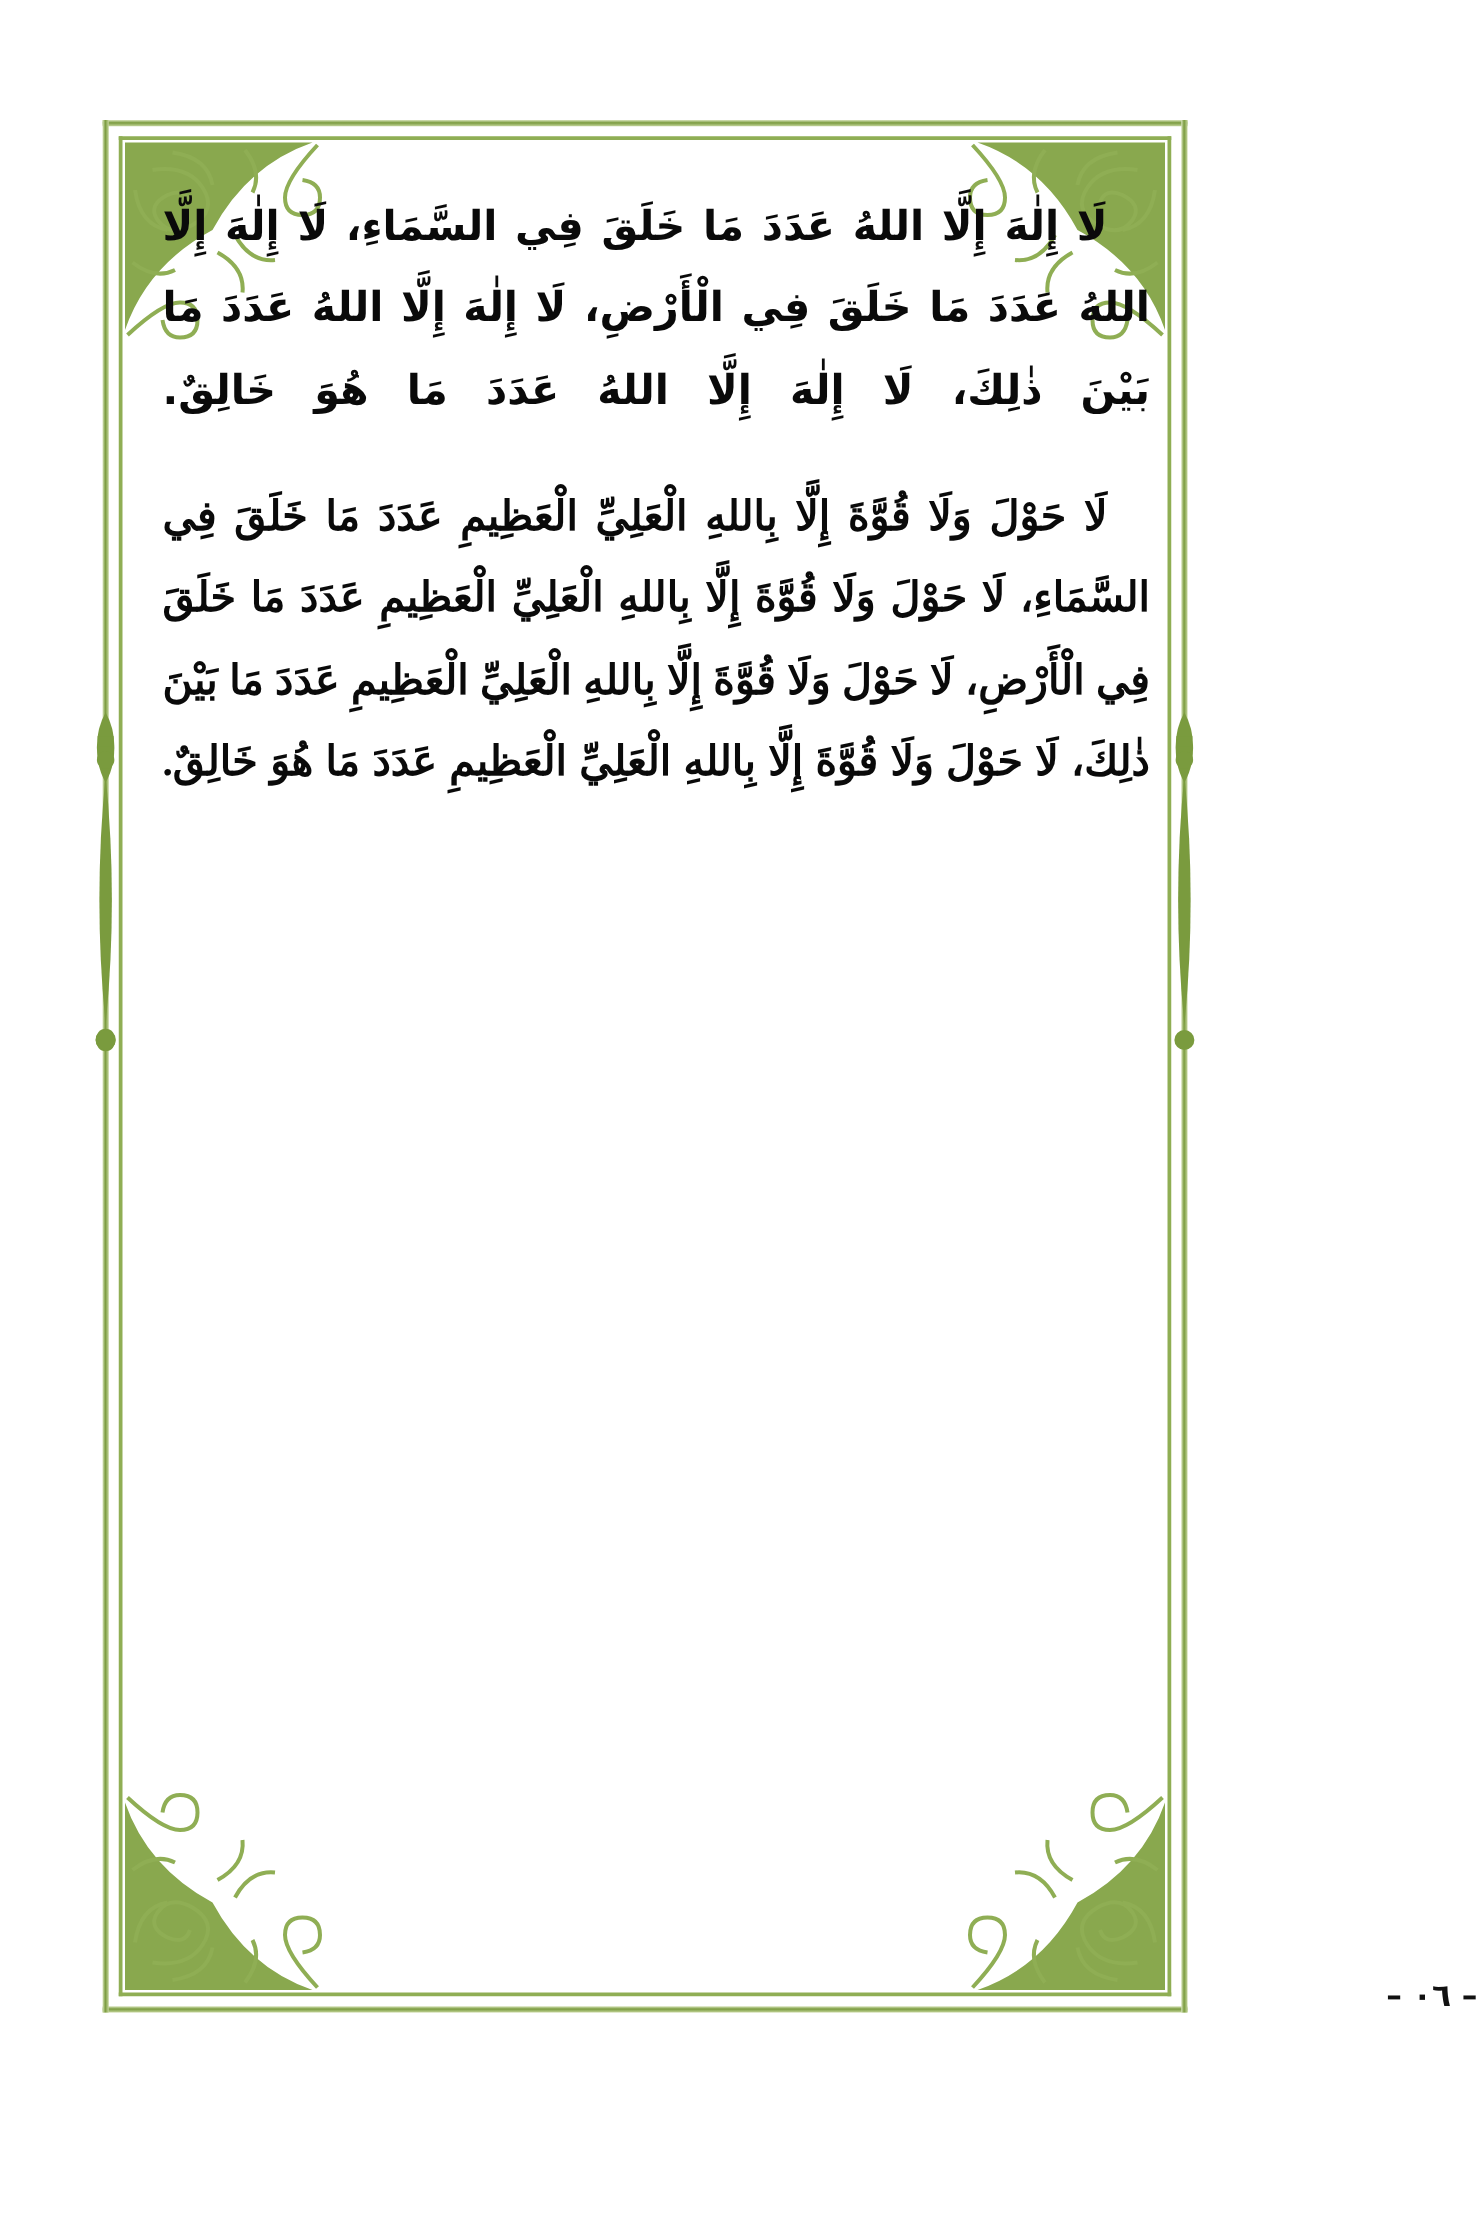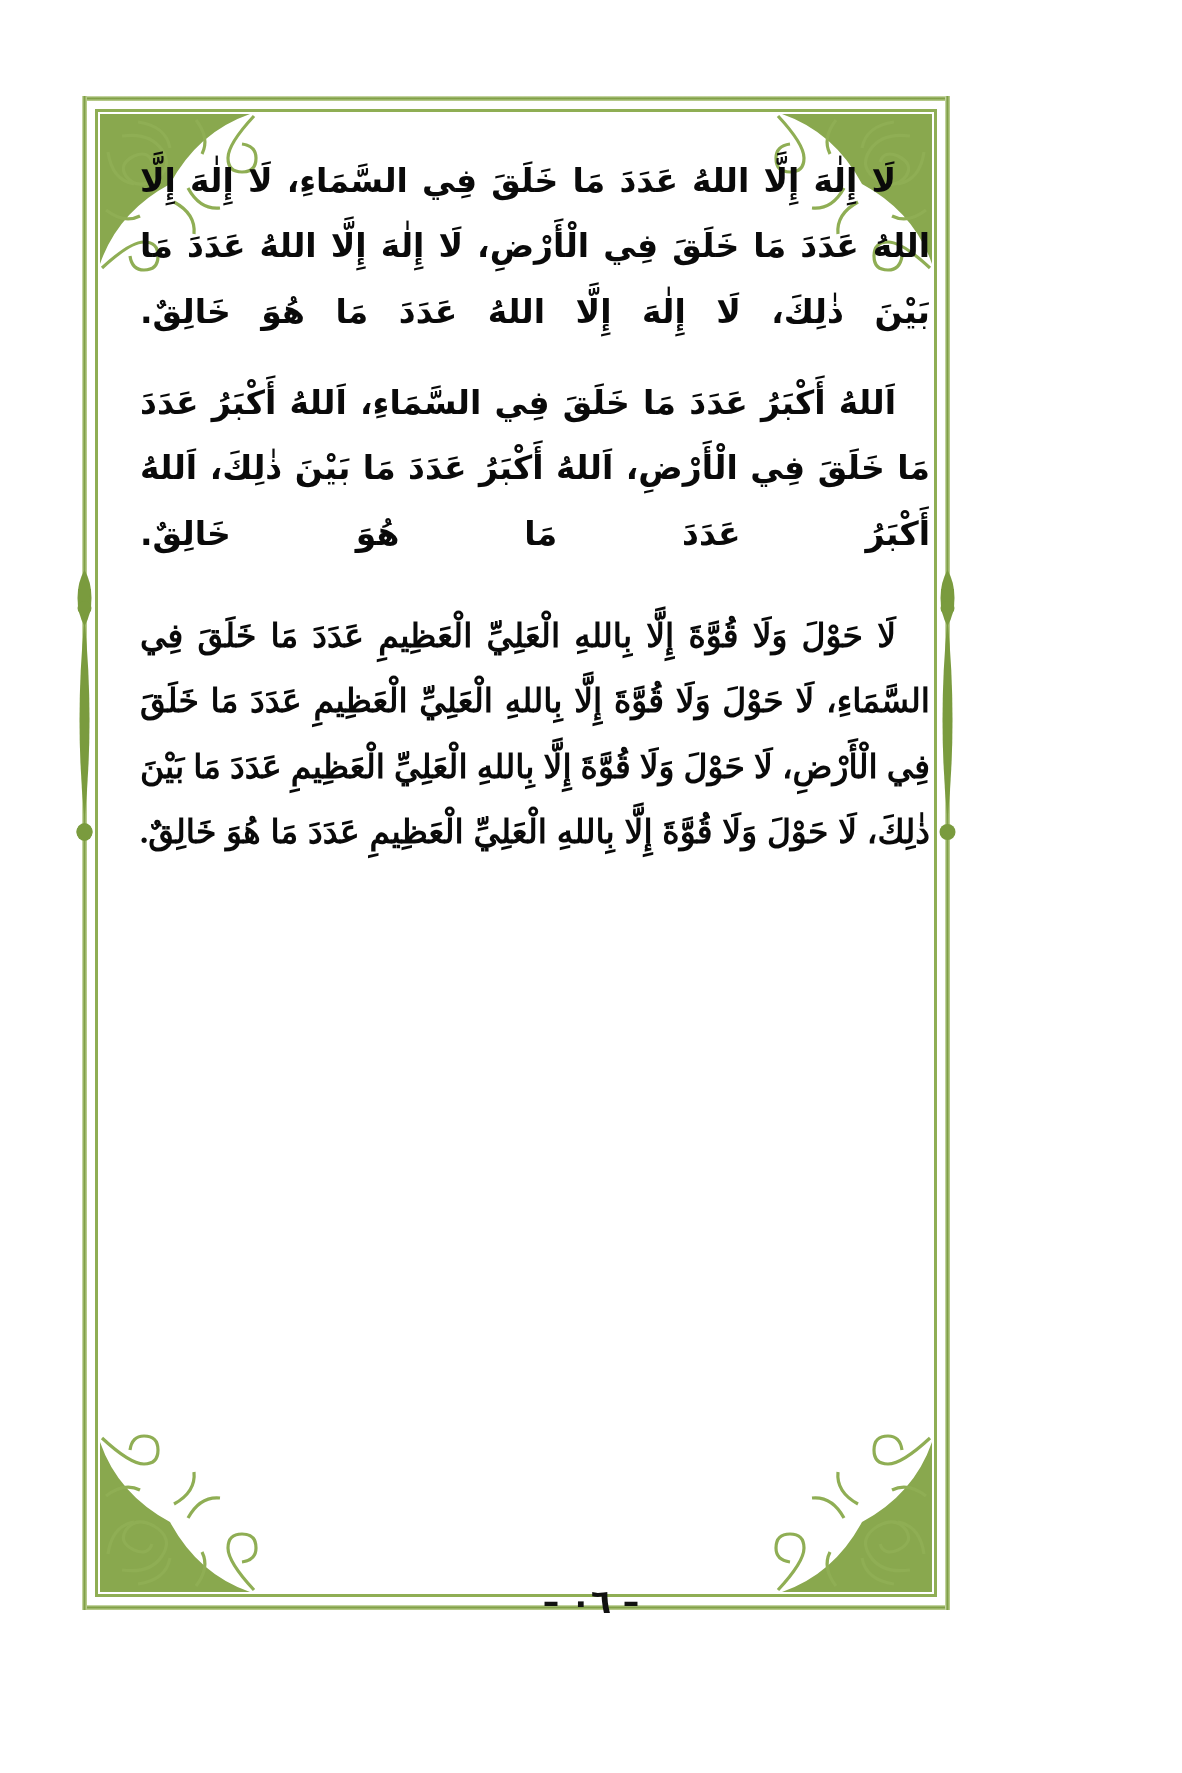--- a/index.html
+++ b/index.html
@@ -34,21 +34,21 @@
     left: 0;
     top: 0;
     width: 100%;
     height: 100%;
     overflow: visible;
   }
 
   
   .content {
     position: absolute;
-    left: 140px;
+    left: 130px;
     top: 148px;
     width: 790px;
     direction: rtl;
     text-align: justify;
     text-align-last: justify;
   }
   .para {
     font-family: "DejaVu Sans", "Liberation Serif", serif;
     font-size: 33px;
     line-height: 1.98;
@@ -71,23 +71,22 @@
   .para-3 {
     margin-top: 38px;
   }
 
   
   .folio {
     position: absolute;
     left: 0;
     right: 0;
     top: 1582px;
-    text-align: center;
     font-family: "DejaVu Sans", "Liberation Serif", serif;
-    font-size: 33px;
+    font-size: 25px;
     color: #111111;
     letter-spacing: 3px;
     direction: rtl;
     font-weight: 600;
   }
 </style>
 </head>
 <body>
 
 <div class="page">
@@ -192,19 +191,18 @@
         <path d="M0 497 h13 l-2 8 h-9 Z"></path>
         <circle cx="6.5" cy="516" r="7"></circle>
         <path d="M6.5 528 q10 100 0 200 q-10 -100 0 -200 Z"></path>
         <circle cx="6.5" cy="740" r="8"></circle>
       </g>
     </svg>
   </div>
 
   <div class="content">
     <p class="para para-1">لَا إِلٰهَ إِلَّا اللهُ عَدَدَ مَا خَلَقَ فِي السَّمَاءِ، لَا إِلٰهَ إِلَّا اللهُ عَدَدَ مَا خَلَقَ فِي الْأَرْضِ، لَا إِلٰهَ إِلَّا اللهُ عَدَدَ مَا بَيْنَ ذٰلِكَ، لَا إِلٰهَ إِلَّا اللهُ عَدَدَ مَا هُوَ خَالِقٌ.</p>
-    <p class="para para-2">اَللهُ أَكْبَرُ عَدَدَ مَا خَلَقَ فِي السَّمَاءِ، اَللهُ أَكْبَرُ عَدَدَ مَا خَلَقَ فِي الْأَرْضِ، اَللهُ أَكْبَرُ عَدَدَ مَا بَيْنَ ذٰلِكَ، اَللهُ أَكْبَرُ عَدَدَ مَا هُوَ خَالِقٌ.</p>
     <p class="para para-3 last">لَا حَوْلَ وَلَا قُوَّةَ إِلَّا بِاللهِ الْعَلِيِّ الْعَظِيمِ عَدَدَ مَا خَلَقَ فِي السَّمَاءِ، لَا حَوْلَ وَلَا قُوَّةَ إِلَّا بِاللهِ الْعَلِيِّ الْعَظِيمِ عَدَدَ مَا خَلَقَ فِي الْأَرْضِ، لَا حَوْلَ وَلَا قُوَّةَ إِلَّا بِاللهِ الْعَلِيِّ الْعَظِيمِ عَدَدَ مَا بَيْنَ ذٰلِكَ، لَا حَوْلَ وَلَا قُوَّةَ إِلَّا بِاللهِ الْعَلِيِّ الْعَظِيمِ عَدَدَ مَا هُوَ خَالِقٌ.</p>
   </div>
 
   <div class="folio">– ٠٦ –</div>
 
 </div>
 
 </body></html>

